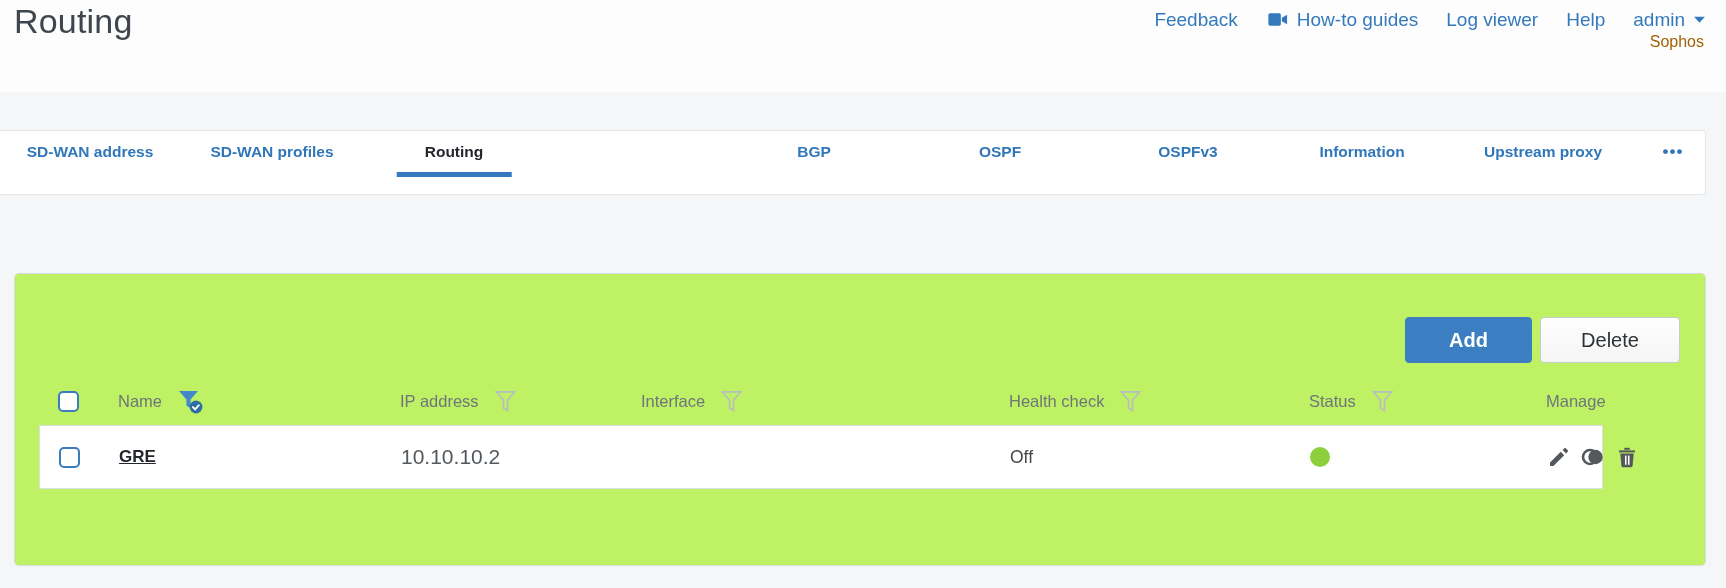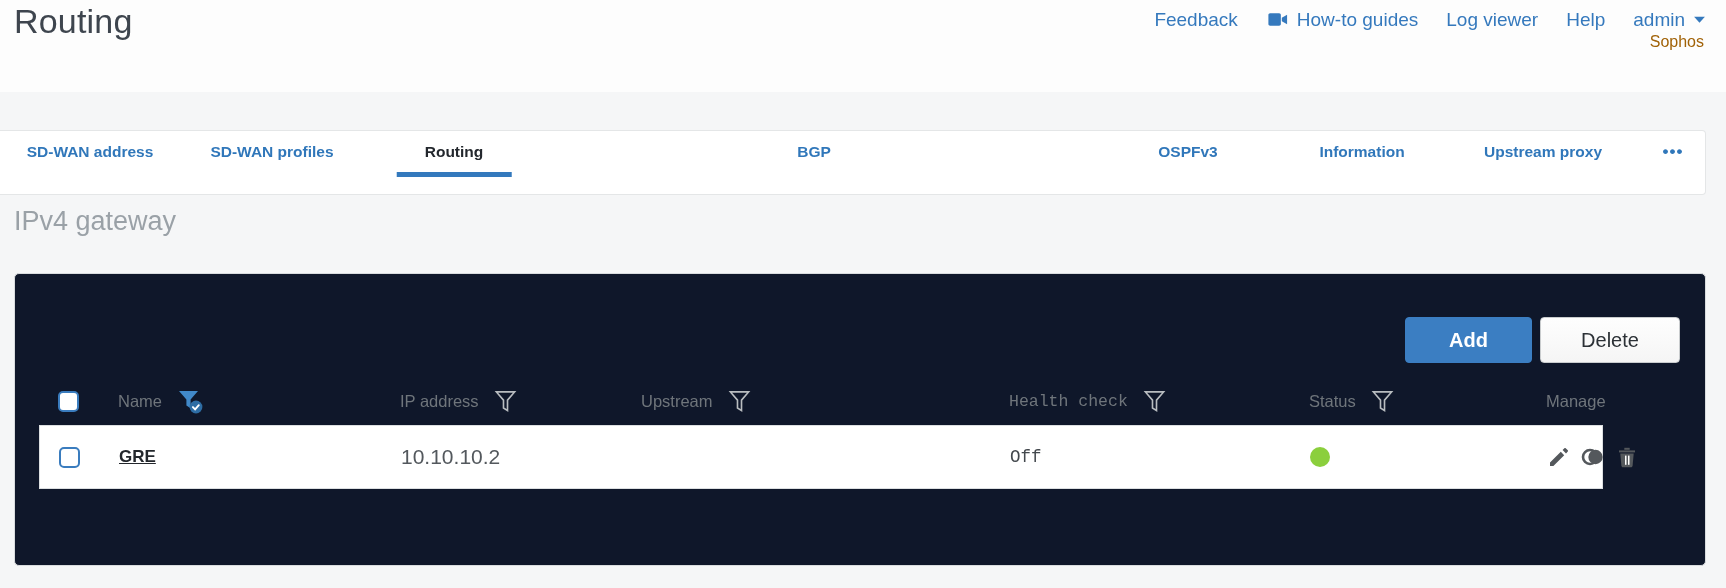--- a/index.html
+++ b/index.html
@@ -21,32 +21,32 @@
   .tab { position:absolute; top:0; height:46px; transform:translateX(-50%); display:flex; align-items:center;
          padding:0 28px; font-size:15.5px; font-weight:700; color:#3077ba; cursor:pointer;
          border-bottom:5px solid transparent; white-space:nowrap; }
   .tab.active { color:#23272d; border-bottom-color:#3379bd; }
   .tab.more { font-size:17px; letter-spacing:1px; }
 
   
   .section-heading { position:absolute; left:14px; top:206px; font-size:27px; font-weight:400; color:#9aa1a7; }
 
   
-  .card { position:absolute; left:14px; top:273px; width:1692px; height:293px; background:#0f172a;
+  .card { position:absolute; left:14px; top:273px; width:1692px; height:293px; background:#bef264;
           border:1px solid #d9dcde; border-radius:5px; }
   .btn { position:absolute; top:43px; height:46px; font-size:20px; display:flex; align-items:center;
          justify-content:center; border-radius:4px; cursor:pointer; font-family:inherit; }
   .btn-add { left:1390px; width:127px; background:#3b7ec2; color:#ffffff; border:1px solid #3b7ec2; font-weight:600; }
   .btn-delete { left:1525px; width:140px; background:linear-gradient(#fefefe,#f5f5f5); color:#2c3136; border:1px solid #c9ccce; }
 
   .hrow { position:absolute; left:24px; top:103px; width:1640px; height:48px; }
   .drow { position:absolute; left:24px; top:151px; width:1564px; height:64px; background:#fff; border:1px solid #dcdfe1; }
   .cell { position:absolute; top:0; height:100%; display:flex; align-items:center; }
   .c-check { left:19px; } .c-name { left:79px; } .c-ip { left:361px; } .c-if { left:602px; }
-  .c-health { left:970px;font-family:Liberation Mono, monospace; } .c-status { left:1270px; } .c-manage { left:1507px; }
+  .c-health { left:970px; } .c-status { left:1270px; } .c-manage { left:1507px; }
   .hrow .cell { color:#6f757b; font-size:16.5px; font-weight:500; gap:15px; }
 
   .checkbox { width:21px; height:21px; border:2px solid #3a7cbe; border-radius:5px; background:#fff; cursor:pointer; }
 
   .funnel { display:flex; cursor:pointer; }
 
   .name-link { font-size:17px; font-weight:700; color:#23272c; text-decoration:underline; cursor:pointer; }
   .val-ip { font-size:21px; color:#53585d; }
   .val-health { font-size:17.5px; color:#43484d; }
   .status-dot { width:20px; height:20px; border-radius:50%; }
@@ -89,27 +89,27 @@
       </span>
     </span>
   </div>
   <div class="vendor">Sophos</div>
 
   <div class="tabbar">
     <div class="tab" style="left:90px">SD-WAN address</div>
     <div class="tab" style="left:272px">SD-WAN profiles</div>
     <div class="tab active" style="left:454px">Routing</div>
     <div class="tab" style="left:814px">BGP</div>
+    <div class="tab" style="left:1000px">OSPF</div>
     <div class="tab" style="left:1188px">OSPFv3</div>
     <div class="tab" style="left:1362px">Information</div>
     <div class="tab" style="left:1543px">Upstream proxy</div>
     <div class="tab more" style="left:1673px">•••</div>
   </div>
 
-  <div class="section-heading">IPv4 gateway</div>
 
   <div class="card">
 
     <button class="btn btn-add">Add</button>
     <button class="btn btn-delete">Delete</button>
 
     <div class="hrow">
       <div class="cell c-check">
         <div class="checkbox"></div>
       </div>
@@ -125,21 +125,21 @@
         <span>Name</span>
         <span class="funnel">
           <svg width="27" height="27" viewBox="0 0 27 27">
             <path d="M2 3h19l-7.4 8.6v8.6l-4.2-2.7v-5.9L2 3z" fill="#4189c9"></path>
             <circle cx="19" cy="19" r="6.4" fill="#2e6da4"></circle>
             <path d="M15.9 19.1l2.2 2.2 3.7-4.1" stroke="#fff" stroke-width="1.9" fill="none" stroke-linecap="round"></path>
           </svg>
         </span>
       </div>
       <div class="cell c-if">
-        <span>Upstream</span>
+        <span>Interface</span>
         <span class="funnel">
           <svg width="23" height="25" viewBox="0 0 24 26">
               <path d="M2.5 3h19l-7.4 8.6v10.9l-4.2-2.7v-8.2L2.5 3z" fill="none" stroke="#b9bdc0" stroke-width="1.7"></path>
             </svg>
         </span>
       </div>
       <div class="cell c-health">
         <span>Health check</span>
         <span class="funnel">
           <svg width="23" height="25" viewBox="0 0 24 26">

